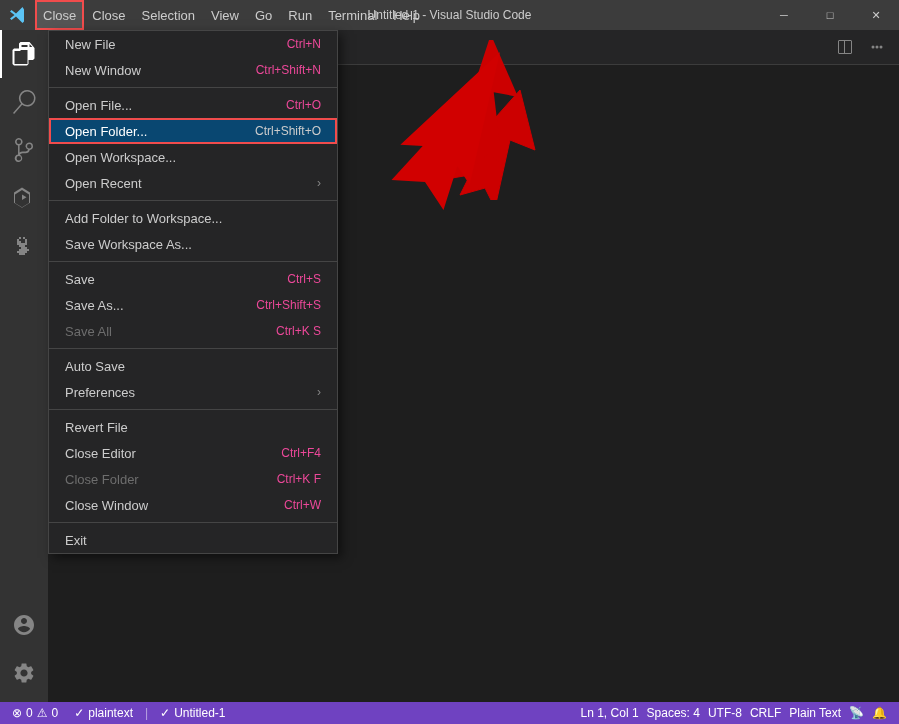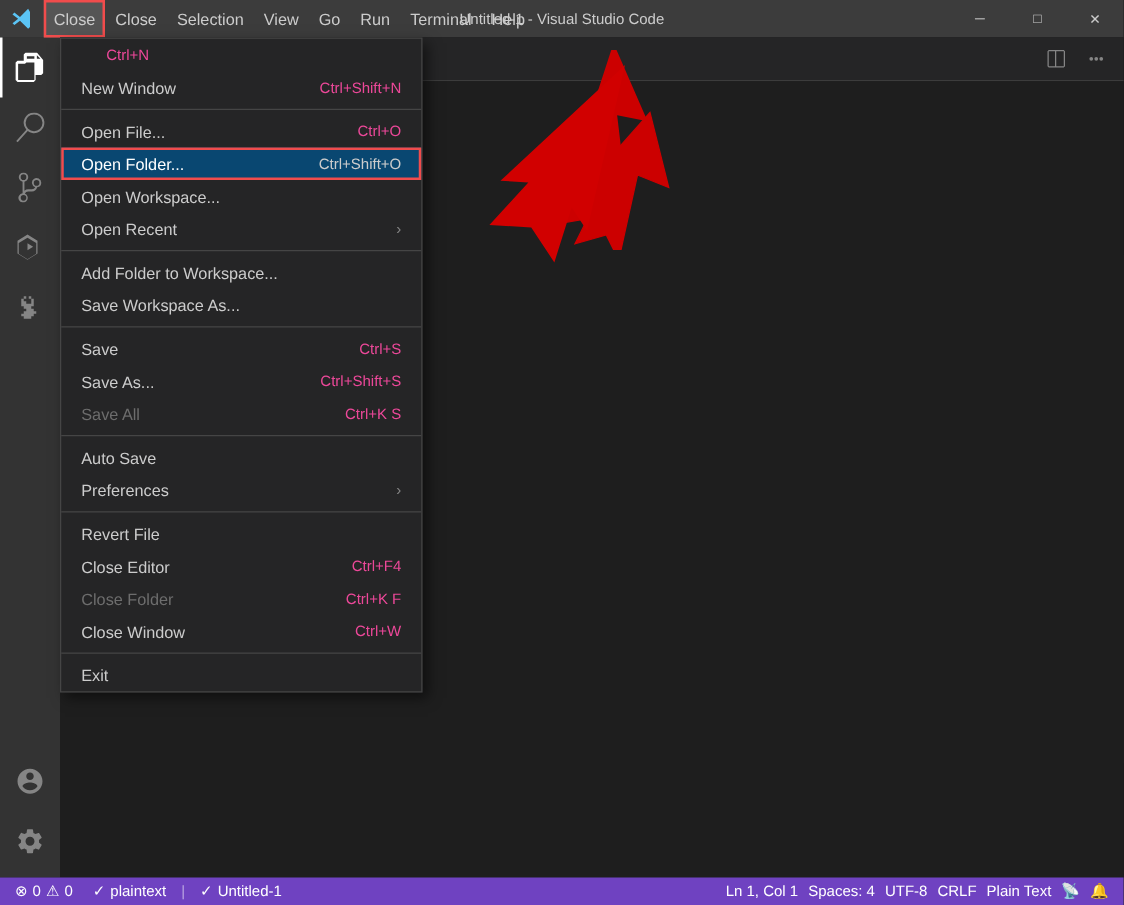--- a/index.html
+++ b/index.html
@@ -332,20 +332,21 @@
     </div>
 
     <div style="flex:1; background:#1e1e1e;"></div>
   </div>
 </div>
 
 <div class="dropdown-overlay">
   <div class="dropdown-menu">
 
     <div class="dropdown-item">
+      <span class="dropdown-item-label">New File</span>
       <span class="dropdown-item-shortcut">Ctrl+N</span>
     </div>
     <div class="dropdown-item">
       <span class="dropdown-item-label">New Window</span>
       <span class="dropdown-item-shortcut">Ctrl+Shift+N</span>
     </div>
     <div class="dropdown-separator"></div>
     <div class="dropdown-item">
       <span class="dropdown-item-label">Open File...</span>
       <span class="dropdown-item-shortcut">Ctrl+O</span>

